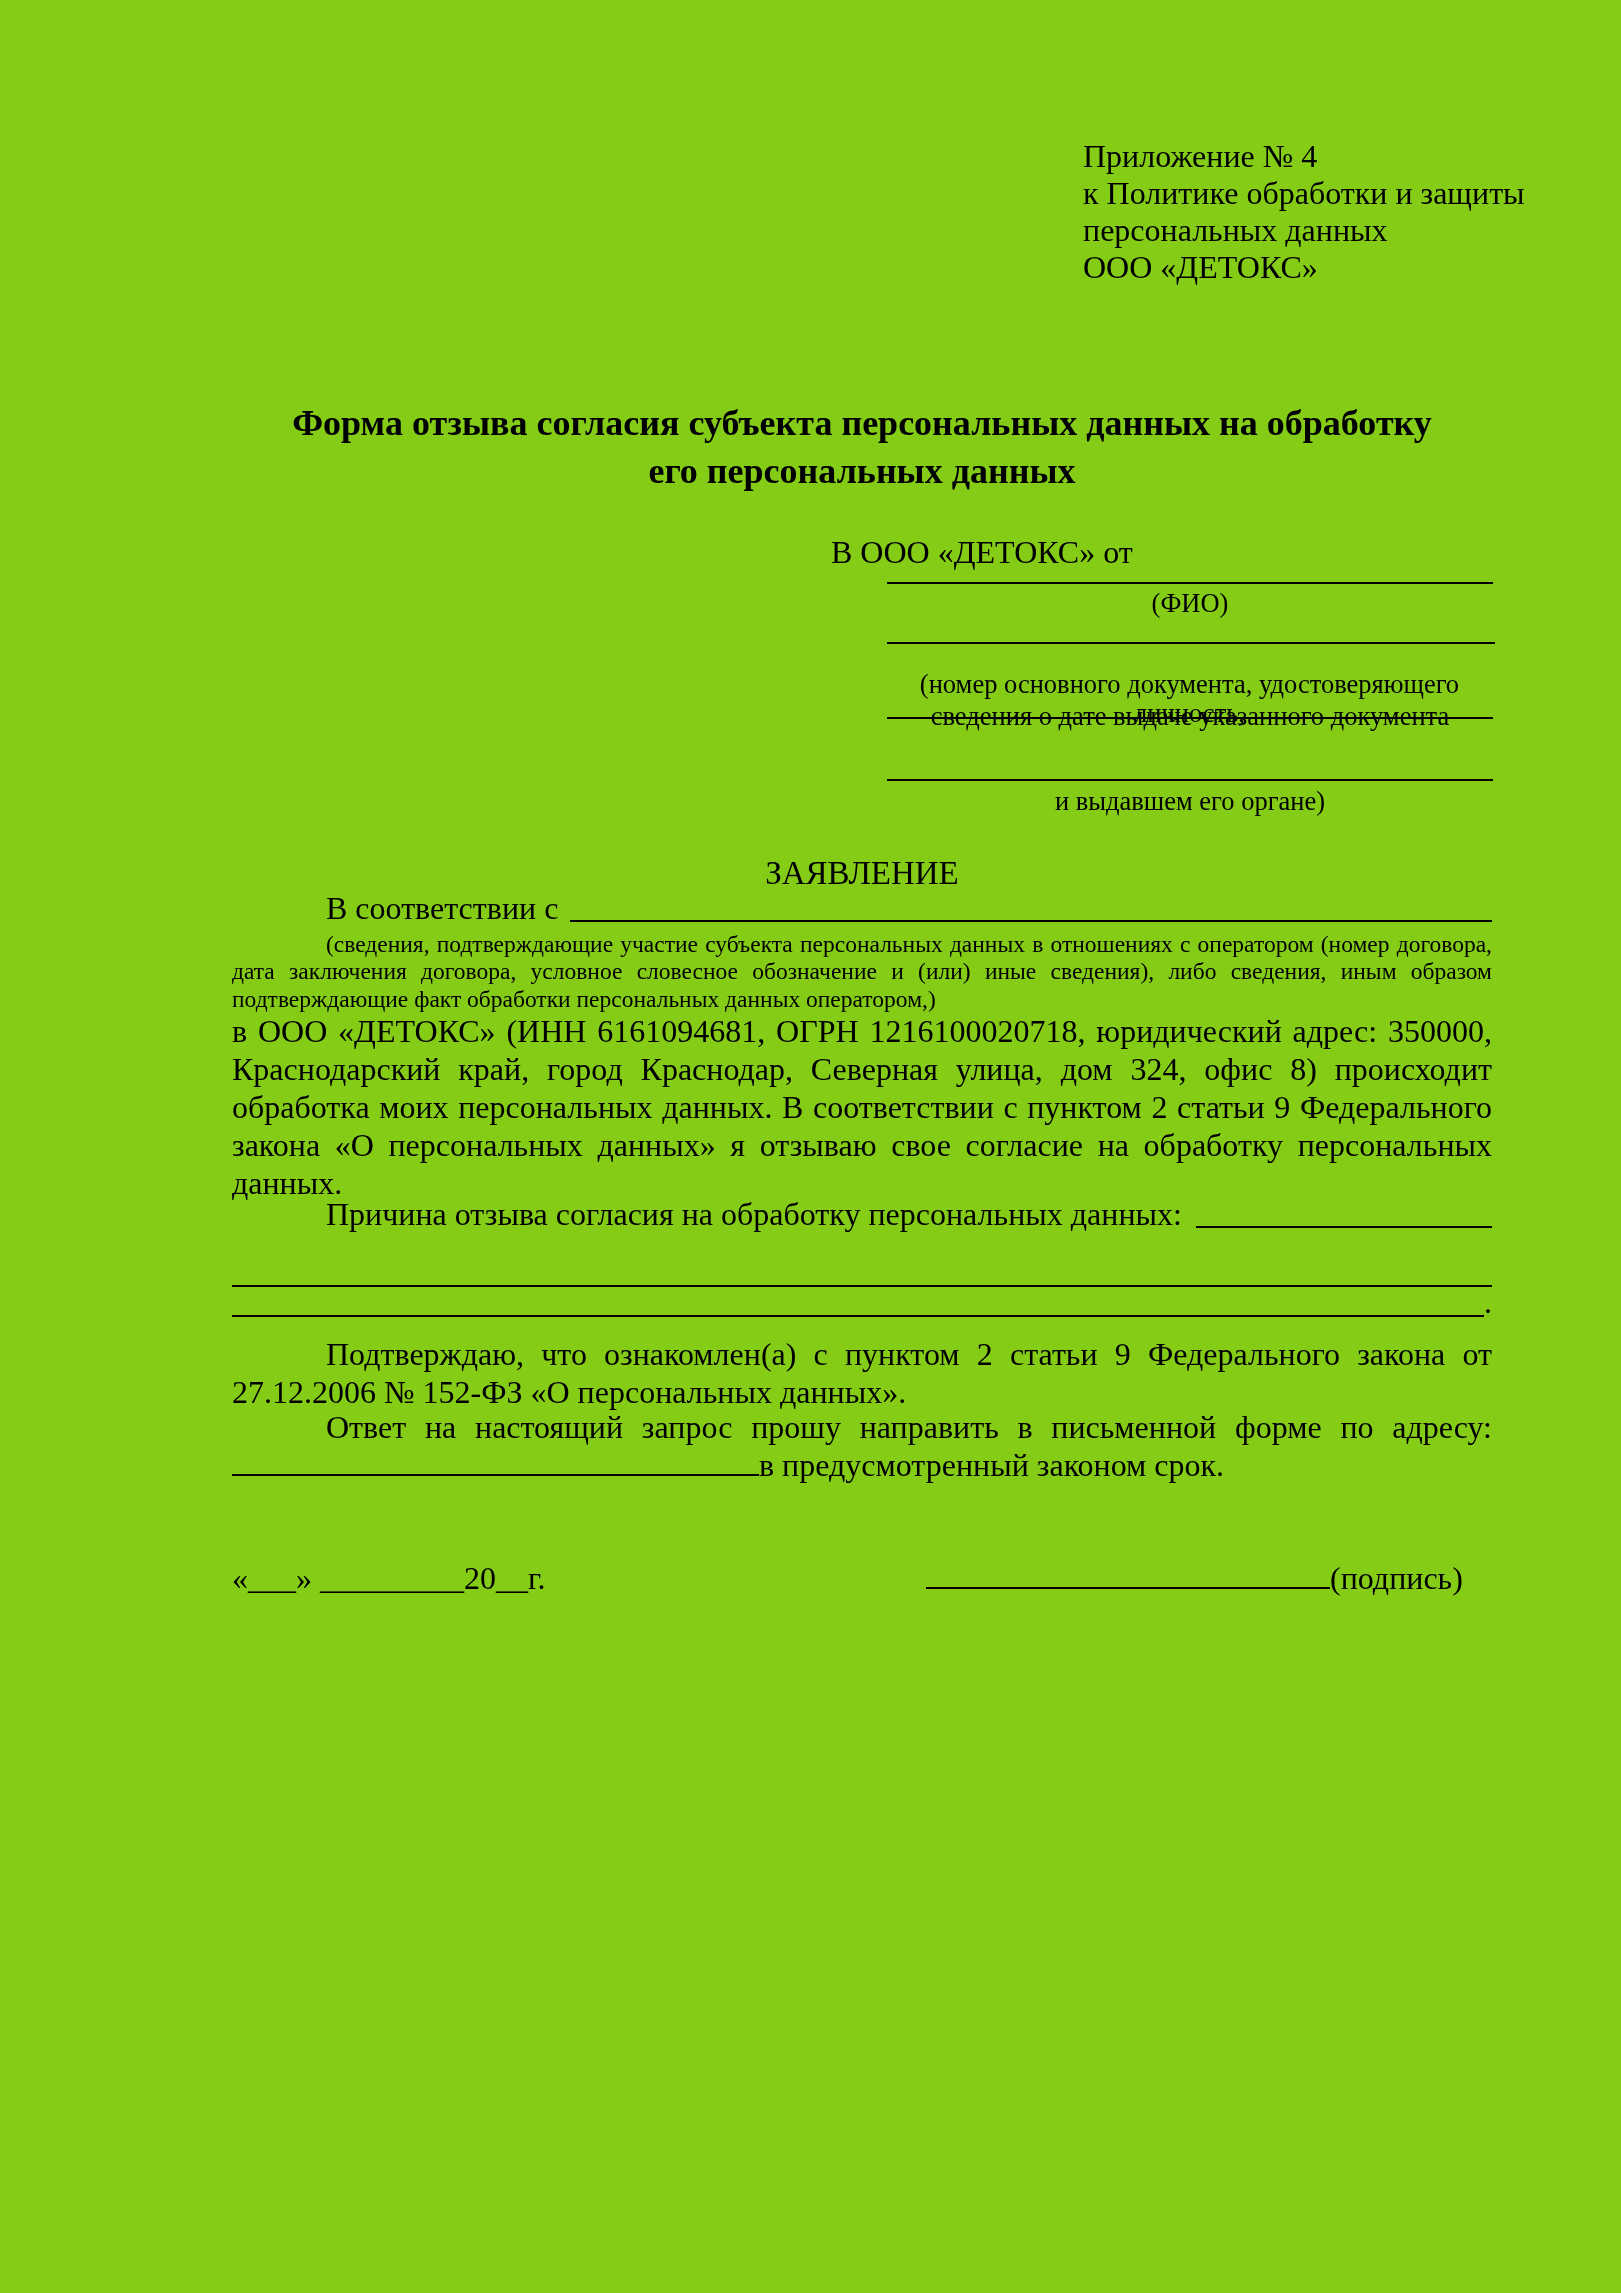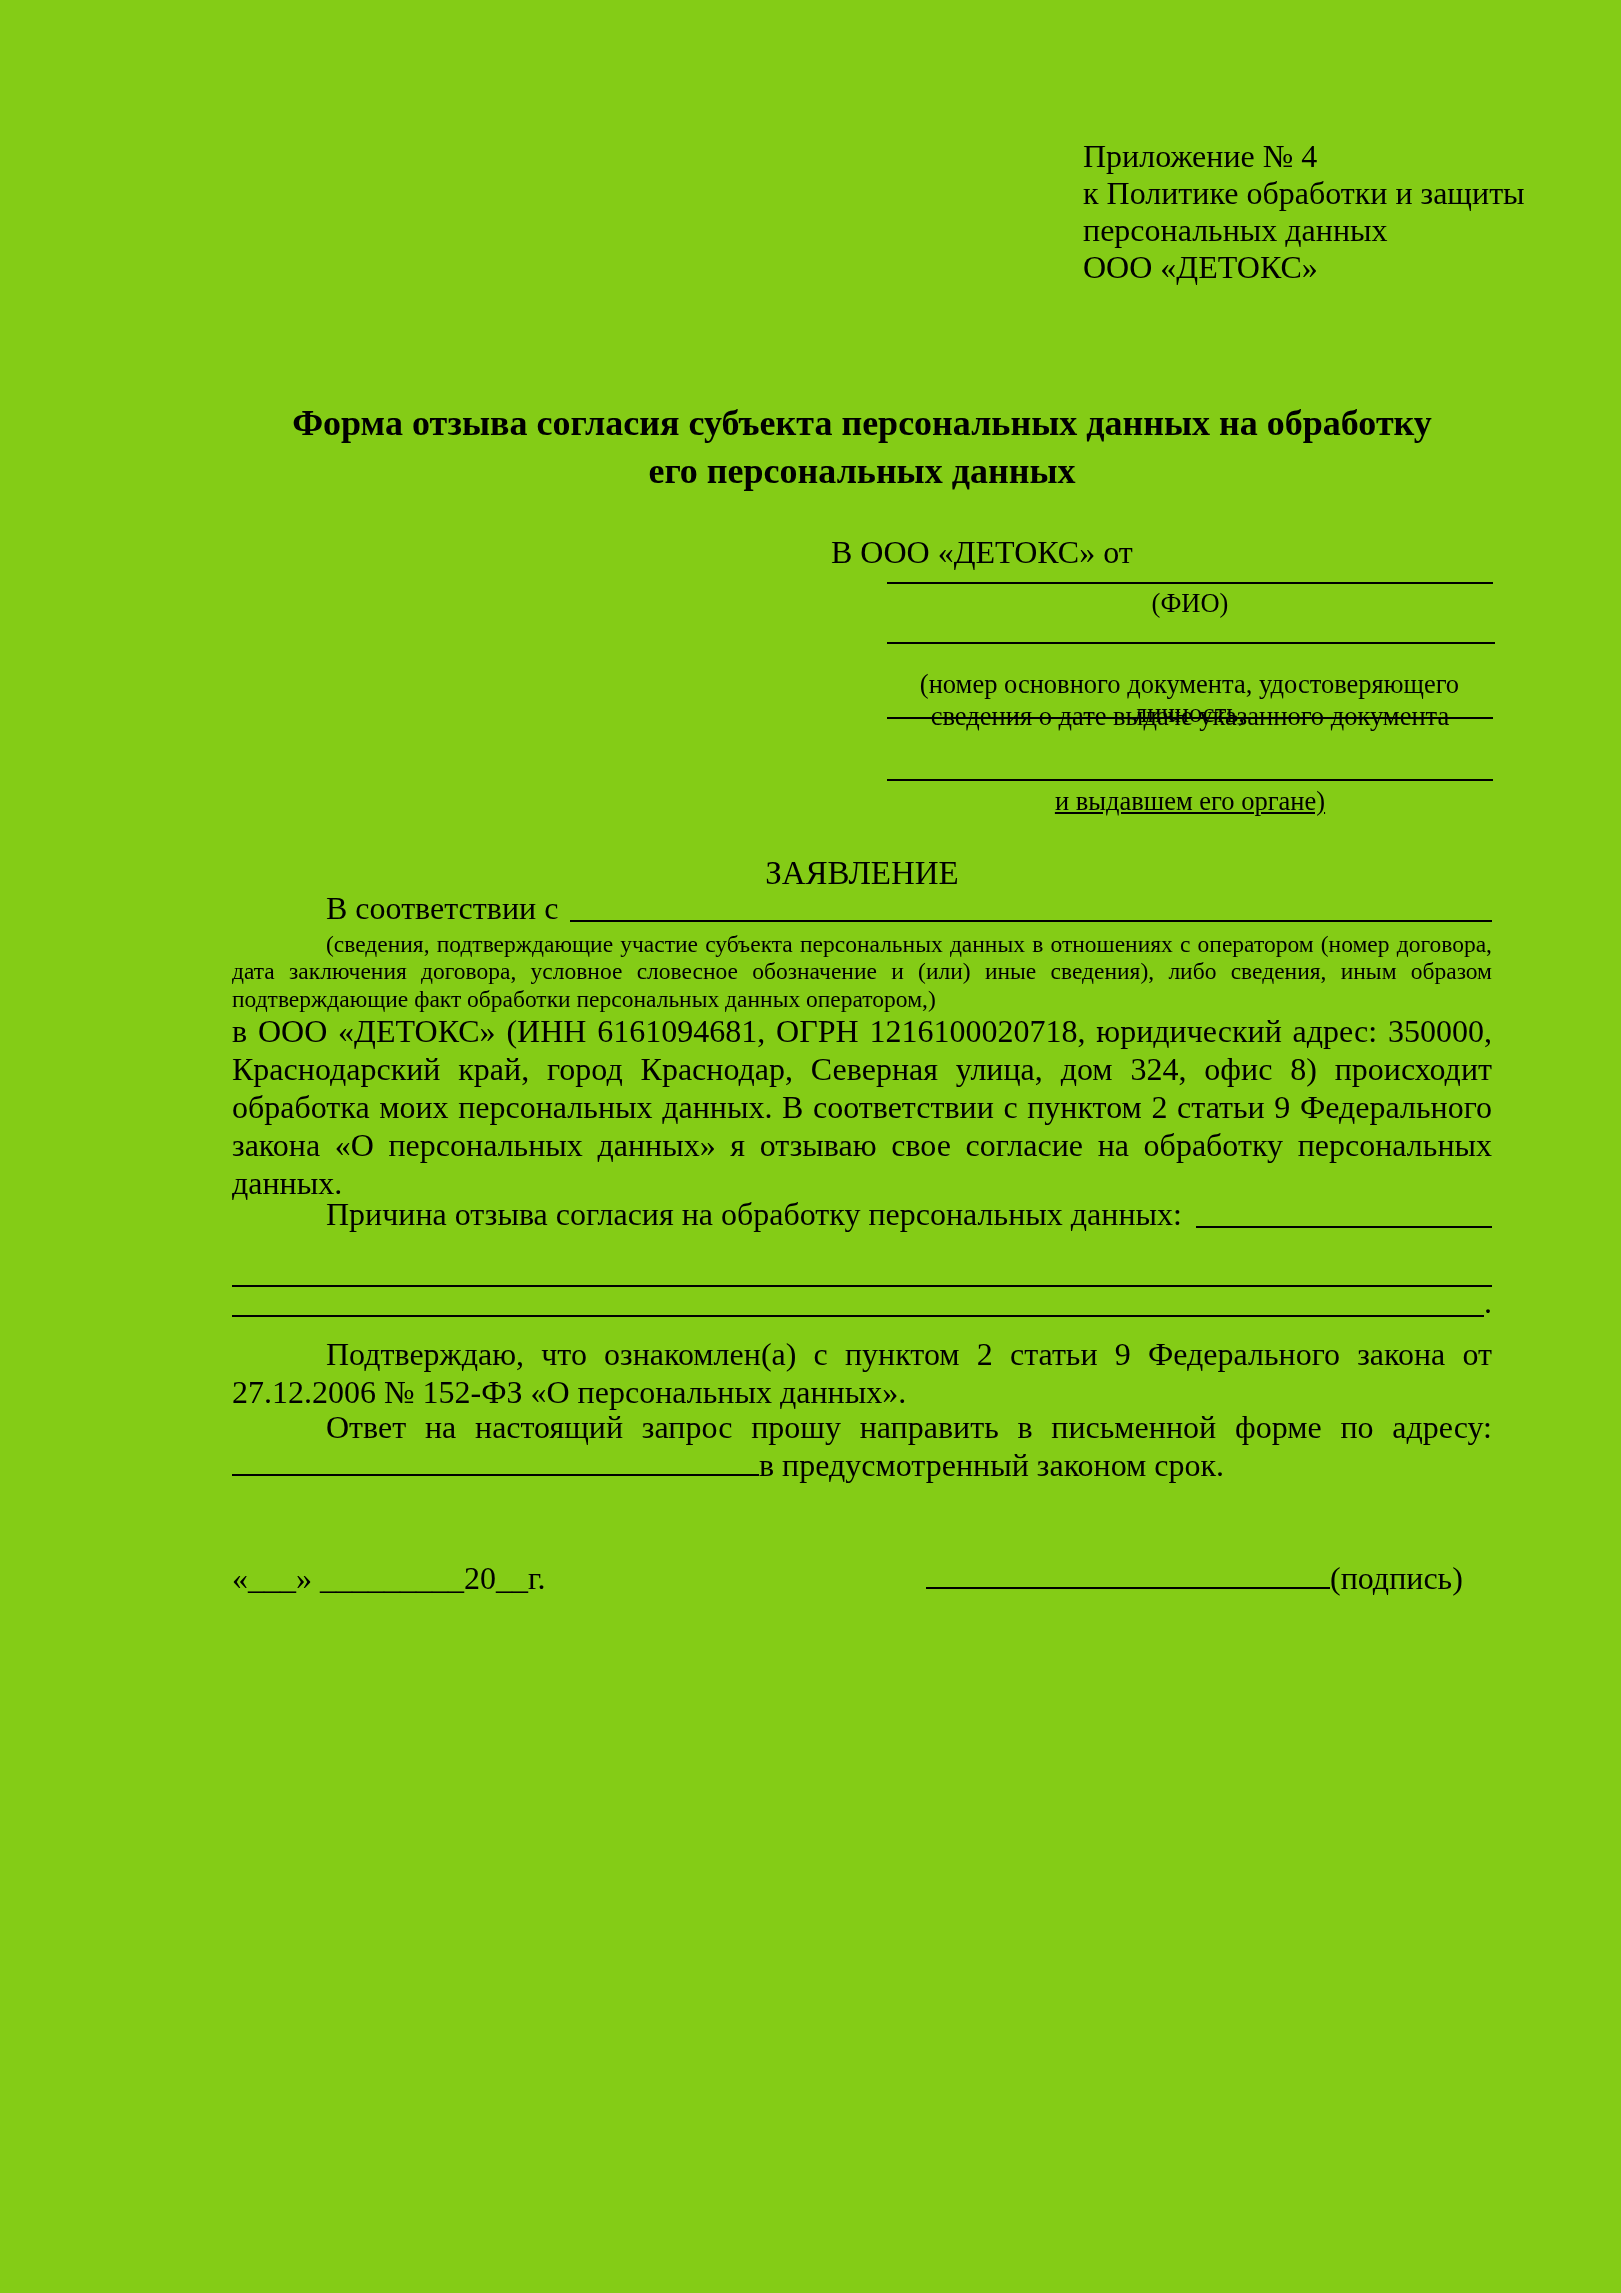--- a/index.html
+++ b/index.html
@@ -56,21 +56,21 @@
   <div class="abs rule" style="left:887px; top:582px; width:606px;"></div>
   <div class="abs fs-caption center" style="left:887px; top:589px; width:606px;">(ФИО)</div>
 
   <div class="abs rule" style="left:887px; top:642px; width:608px;"></div>
   <div class="abs fs-caption center" style="left:872px; top:650px; width:635px;margin-top:20px;">(номер основного документа, удостоверяющего личность,</div>
 
   <div class="abs rule" style="left:887px; top:717px; width:606px;"></div>
   <div class="abs fs-caption center" style="left:887px; top:702px; width:606px;">сведения о дате выдаче указанного документа</div>
 
   <div class="abs rule" style="left:887px; top:779px; width:606px;"></div>
-  <div class="abs fs-caption center" style="left:887px; top:787px; width:606px;text-decoration:underline;">и выдавшем его органе)</div>
+  <div class="abs fs-caption center" style="left:887px; top:787px; width:606px;">и выдавшем его органе)</div>
 
   <div class="abs content-w fs-main center" style="top:855px; font-size:33px;">ЗАЯВЛЕНИЕ</div>
 
   <div class="abs content-w fs-main flexline" style="top:890px; height:37px;">
     <span style="padding-left:94px; white-space:nowrap;">В соответствии с</span>
     <span style="display:inline-block; width:11.8px;"></span>
     <span class="fill"></span>
   </div>
 
   <div class="abs content-w fs-foot justify indent" style="top:931px;">(сведения, подтверждающие участие субъекта персональных данных в отношениях с оператором (номер договора, дата заключения договора, условное словесное обозначение и (или) иные сведения), либо сведения, иным образом подтверждающие факт обработки персональных данных оператором,)</div>

